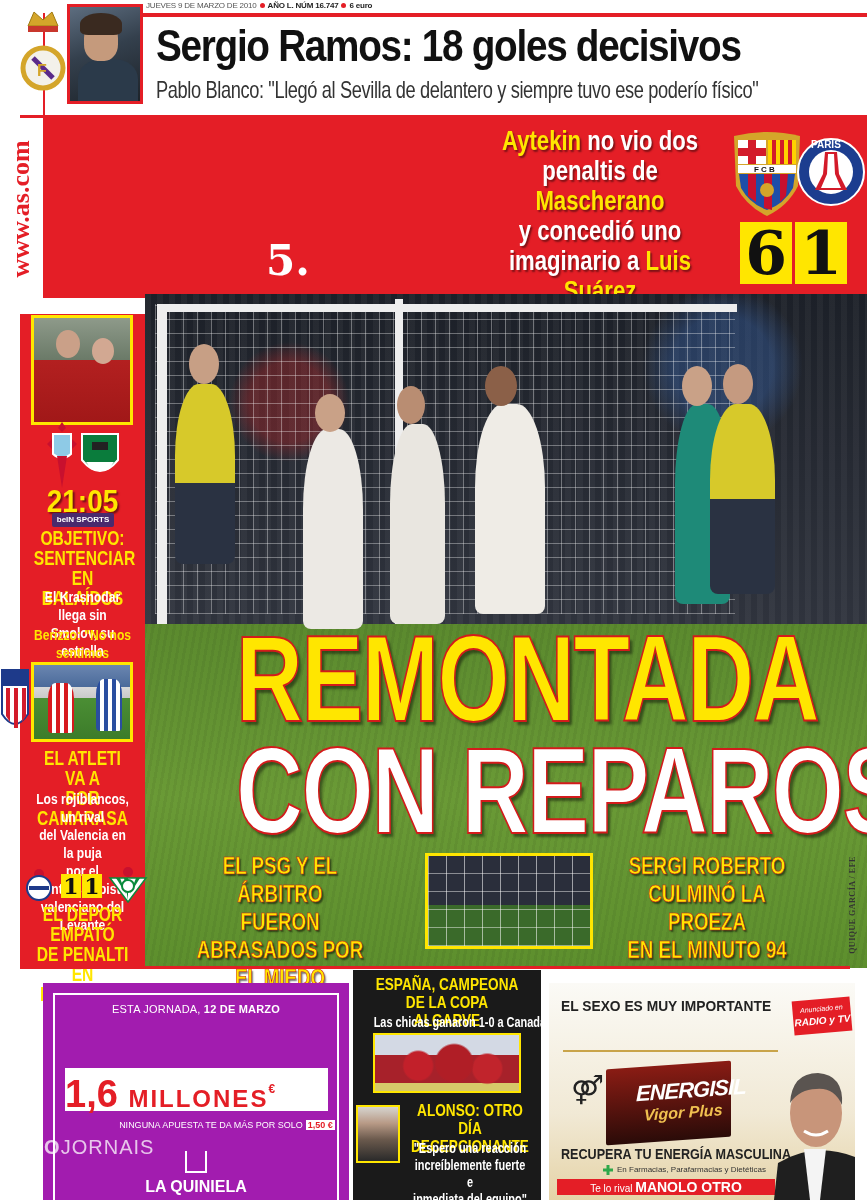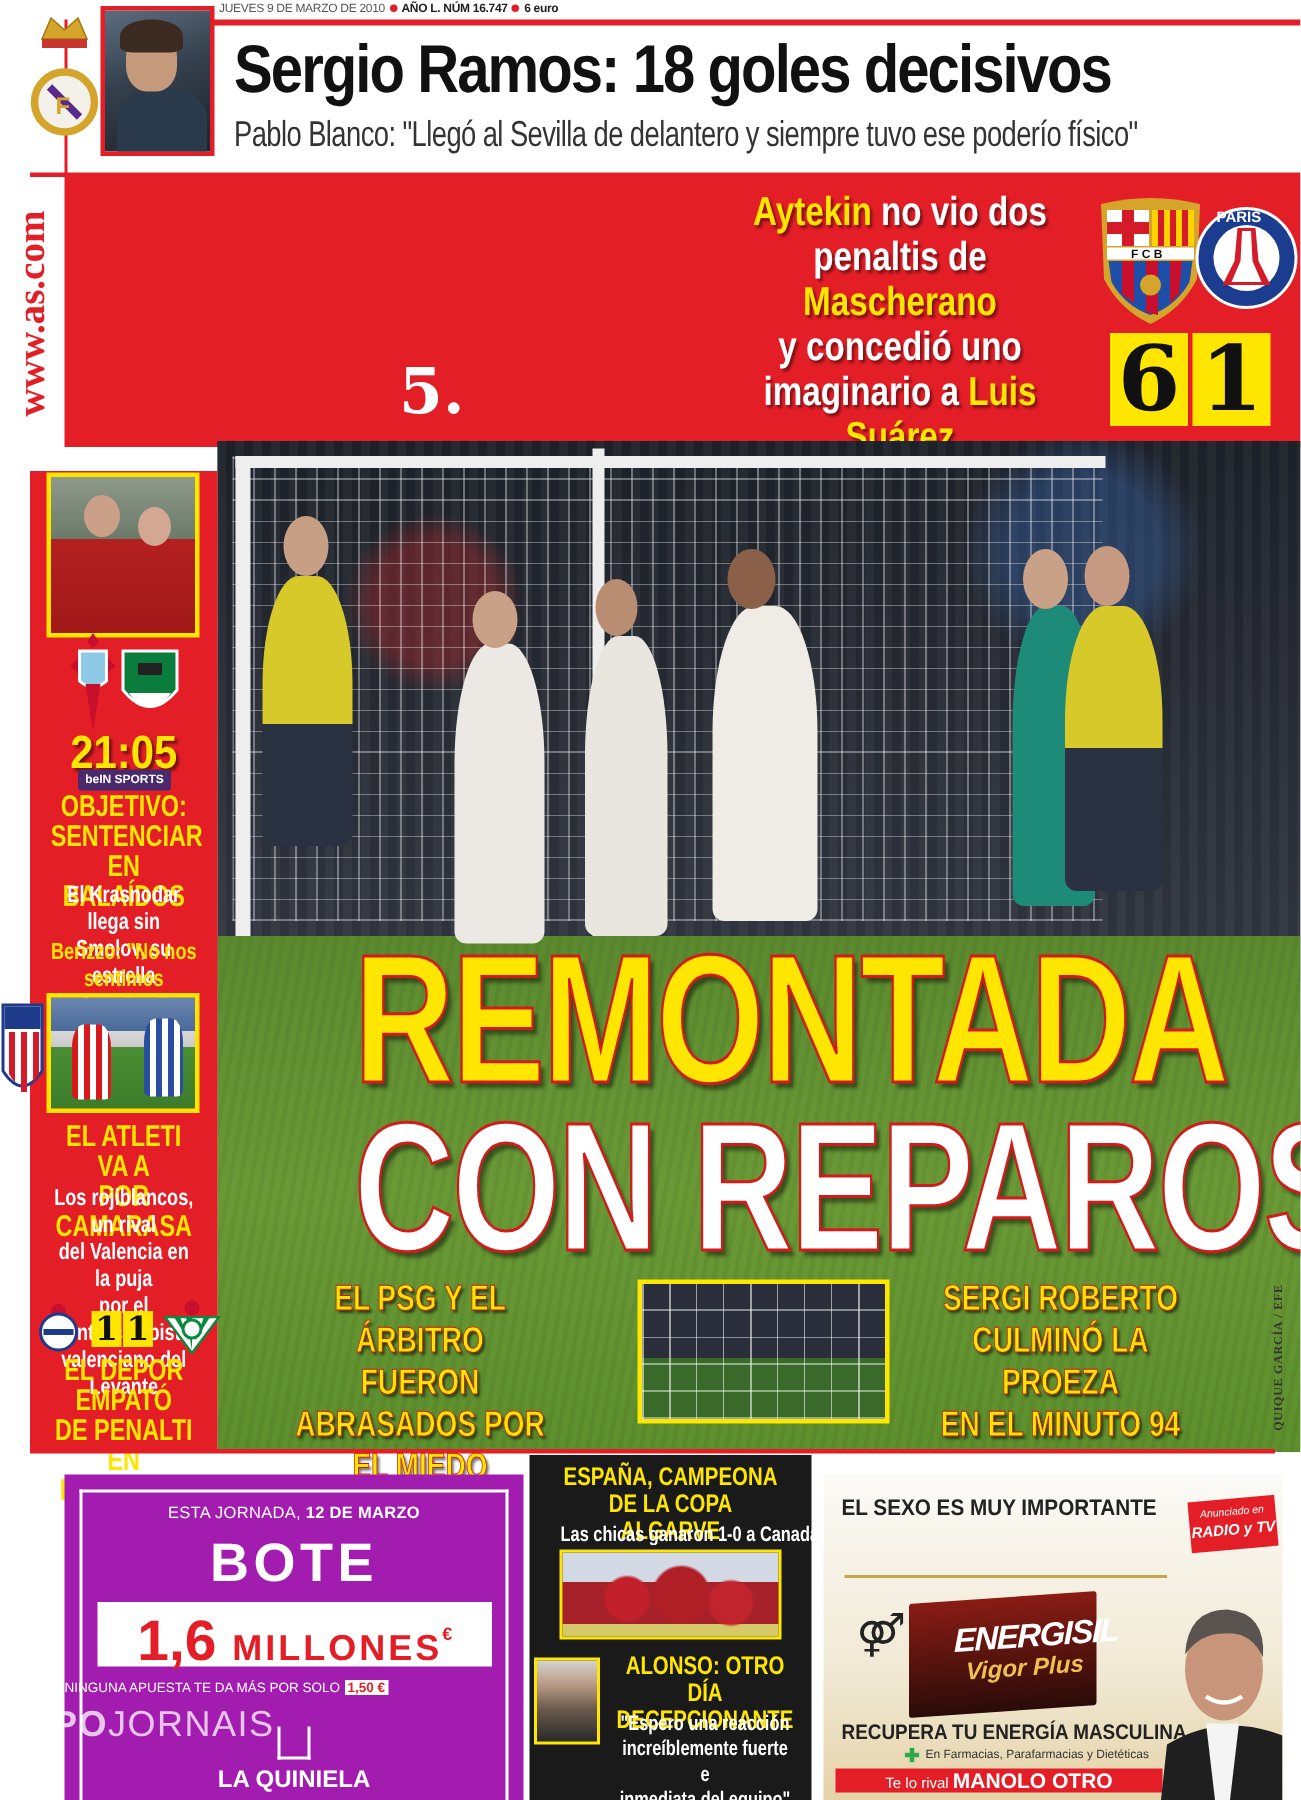--- a/index.html
+++ b/index.html
@@ -103,28 +103,28 @@
 .mini-score{position:absolute;top:874px;width:20px;height:24px;background:#ffe600;color:#111;font-family:"DejaVu Serif",serif;font-weight:bold;font-size:22px;line-height:24px;text-align:center}
 .ms1{left:61px}.ms2{left:82px}
 .lc-h3{top:904px;font-size:20px;line-height:20px;color:#ffe600}
 
 
 .quiniela{position:absolute;left:43px;top:983px;width:306px;height:217px;background:#a21caf}
 .q-frame{position:absolute;left:10px;top:10px;width:286px;height:207px;border:2px solid #fff;border-bottom:none}
 .q-l1{position:absolute;left:0;top:20px;width:306px;text-align:center;font-size:11px;color:#fff;letter-spacing:.2px}
 .q-l1 b{font-weight:bold}
 .q-bote{position:absolute;left:0;top:38px;width:306px;text-align:center;font-weight:bold;font-size:36px;color:#fff;letter-spacing:3px}
-.q-box{position:absolute;left:22px;top:85px;width:263px;height:43px;background:#fff;text-align:center;font-weight:bold;color:#e41e26;font-size:38px;line-height:43px;white-space:nowrap}
+.q-box{position:absolute;left:22px;top:85px;width:263px;height:43px;background:#fff;font-weight:bold;color:#e41e26;font-size:38px;line-height:43px;white-space:nowrap}
 .q-box small{font-size:24px;letter-spacing:2px}
 .q-box sup{font-size:12px}
-.q-ninguna{position:absolute;left:0;top:137px;width:344px;font-size:9px;color:#fff;white-space:nowrap}
+.q-ninguna{position:absolute;left:12px;top:137px;width:344px;text-align:center;font-size:9px;color:#fff;white-space:nowrap}
 .q-price{display:inline-block;background:#fff;color:#e41e26;font-weight:bold;padding:0 2px;margin-left:3px}
 .q-logo{position:absolute;left:142px;top:168px;width:22px;height:22px;border:2px solid #fff;border-top:none}
 .q-name{position:absolute;left:0;top:195px;width:306px;text-align:center;font-weight:bold;font-size:16px;color:#fff}
-.sapo{position:absolute;left:0;top:1136px;font-size:24px;color:rgba(255,255,255,.75);letter-spacing:1px;white-space:nowrap}
+.sapo{position:absolute;left:0;top:1136px;font-size:20px;color:rgba(255,255,255,.75);letter-spacing:1px;white-space:nowrap}
 .sapo b{font-weight:bold}
 
 .news-box{position:absolute;left:353px;top:970px;width:188px;height:230px;background:#1a1a1a}
 .nb-h1{position:absolute;left:0;top:6px;width:188px;text-align:center;font-weight:bold;font-size:17px;line-height:18px;color:#ffe600;transform:scaleX(.8)}
 .nb-p1{position:absolute;left:0;top:44px;width:188px;text-align:center;font-weight:bold;font-size:14px;color:#fff;transform:scaleX(.78);white-space:nowrap}
 .nb-photo{position:absolute;left:20px;top:63px;width:148px;height:60px;border:2px solid #ffe600;background:
  radial-gradient(circle at 30% 55%,#c2202a 0 14px,transparent 16px),
  radial-gradient(circle at 55% 50%,#b01e26 0 18px,transparent 20px),
  radial-gradient(circle at 78% 60%,#c1242c 0 14px,transparent 16px),
  linear-gradient(180deg,#d3d9e4 0 35%,#a7212a 35% 85%,#d6c96a 85% 100%)}
@@ -316,21 +316,20 @@
     <div>EL DEPOR EMPATÓ</div>
     <div>DE PENALTI EN</div>
     <div>EL MINUTO 92</div>
   </div>
 
   <div class="main-bottom"></div>
 
   <div class="quiniela">
     <div class="q-frame"></div>
     <div class="q-l1"><span>ESTA JORNADA, </span><b>12 DE MARZO</b></div>
-    <div class="q-bote">BOTE</div>
     <div class="q-box"><span>1,6</span> <small>MILLONES</small><sup>€</sup></div>
     <div class="q-ninguna"><span>NINGUNA APUESTA TE DA MÁS POR SOLO</span><span class="q-price">1,50 €</span></div>
     <div class="q-logo"></div>
     <div class="q-name">LA QUINIELA</div>
   </div>
   <div class="sapo"><b>SAPO</b><span>JORNAIS</span></div>
 
   <div class="news-box">
     <div class="nb-h1">
       <div>ESPAÑA, CAMPEONA</div>

